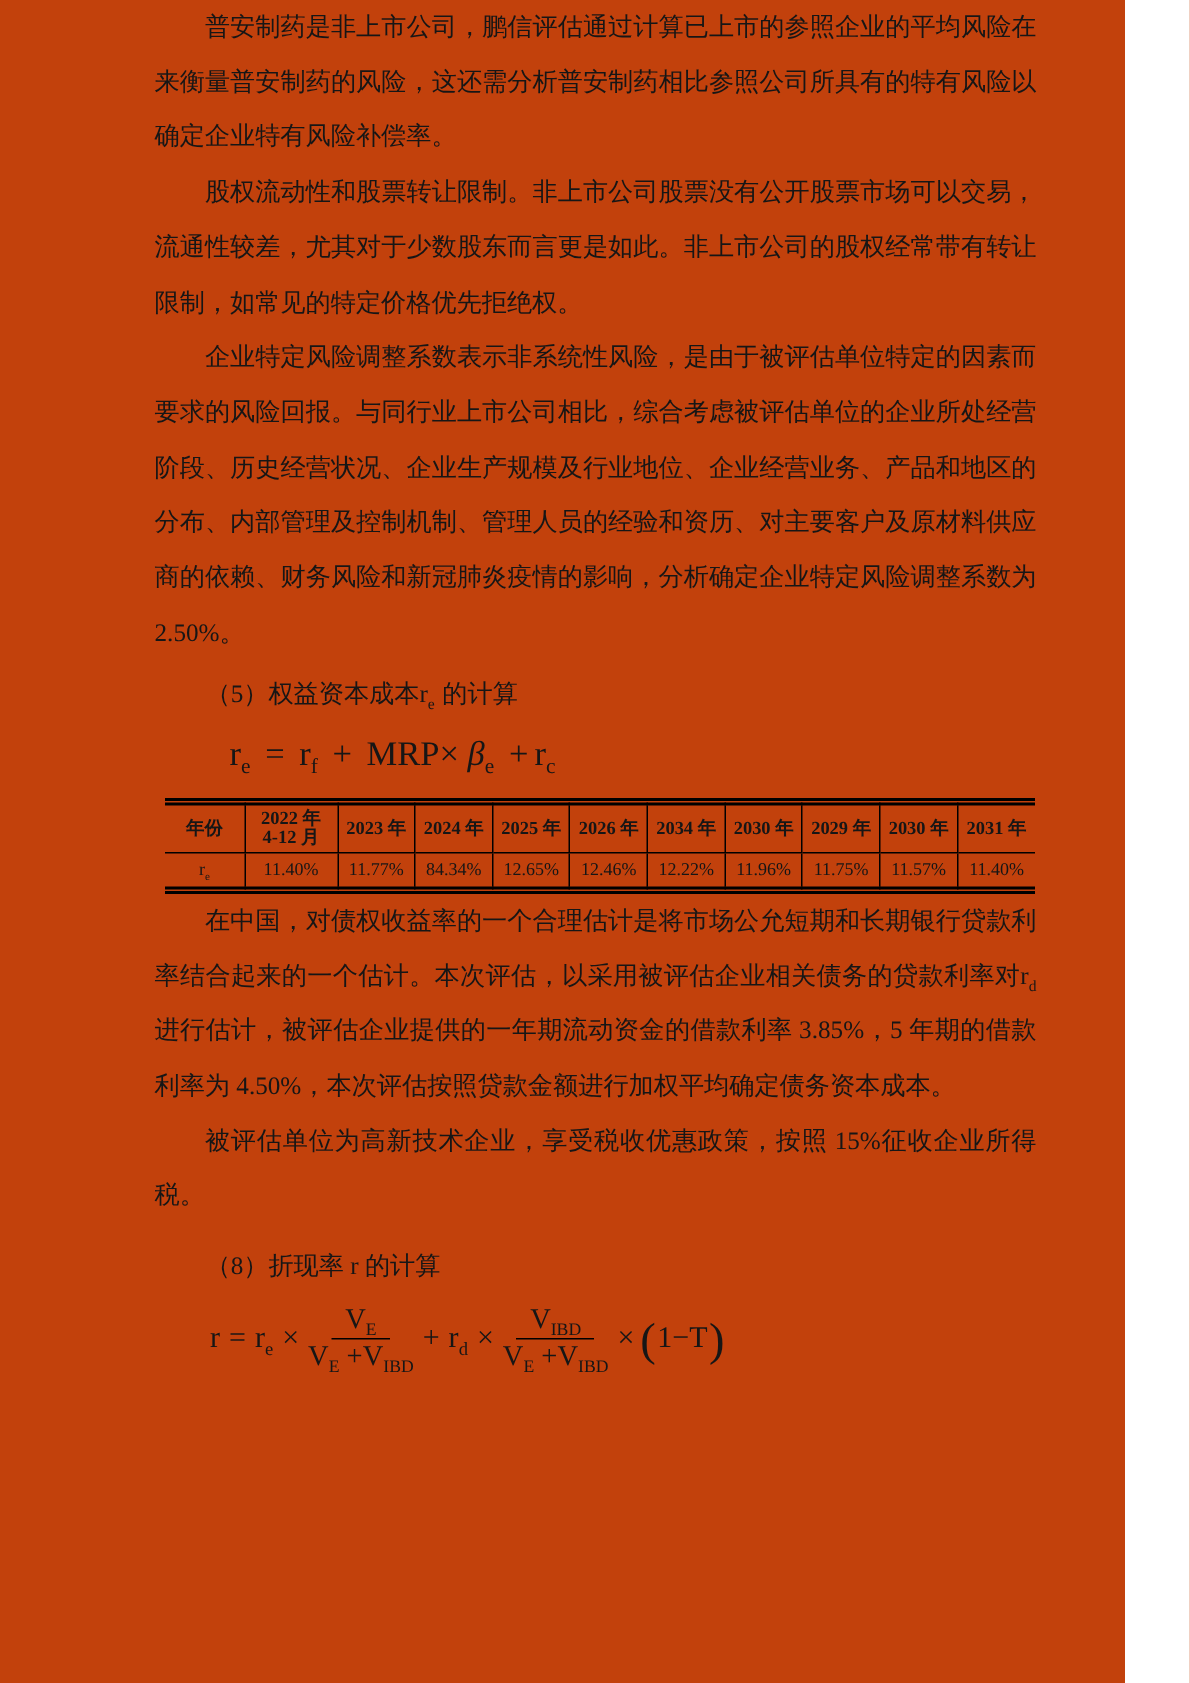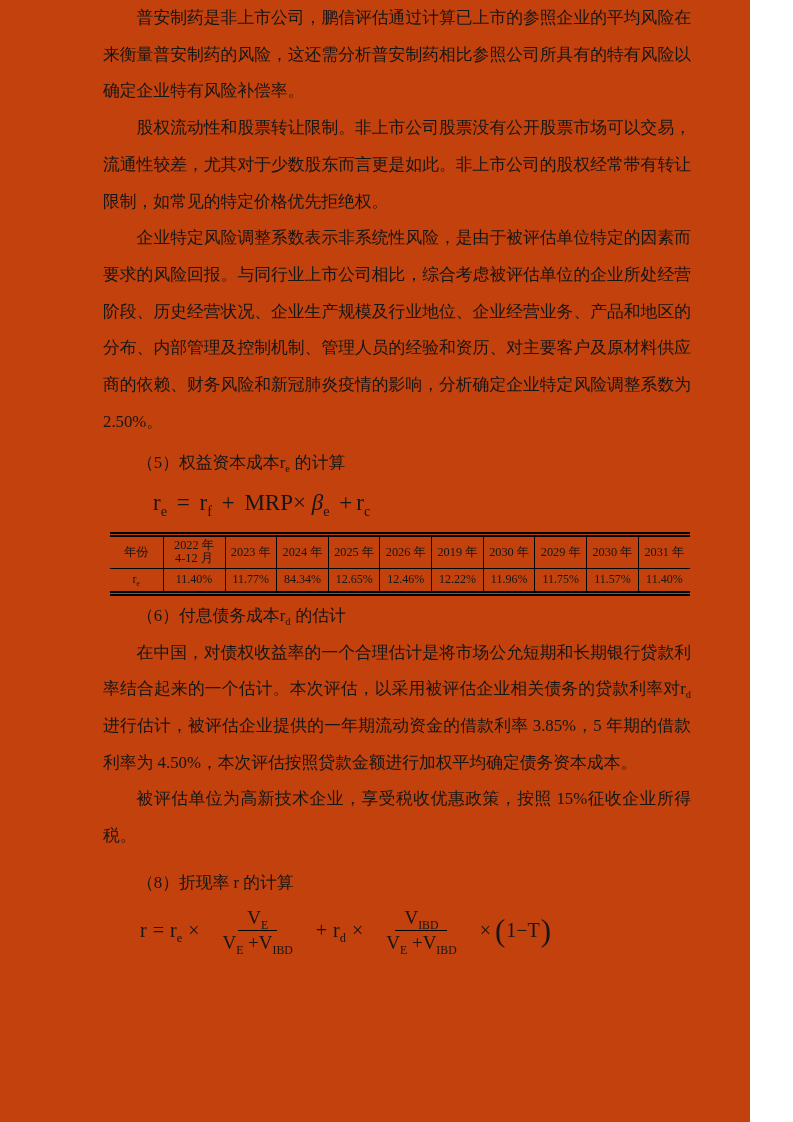--- a/index.html
+++ b/index.html
@@ -26,27 +26,27 @@
   .formula1 { margin:3px 0 0 50px; font-size:23px; line-height:36.7px; white-space:nowrap; }
   .formula1 .op { margin:0 4px; }
   .formula1 .beta { font-style:italic; }
 
   .retable {
     margin:10px 0 0 7px; width:580px; border-collapse:collapse; table-layout:fixed;
     border-top:5px double #000; border-bottom:5px double #000;
   }
   .retable td { border-left:1px solid #000; text-align:center; vertical-align:middle; padding:2px 1px; }
   .retable td:first-child { border-left:none; }
-  .retable tr.hdr td { font-weight:normal; font-size:12.3px; line-height:13.5px; border-bottom:1px solid #000; height:30px; }
+  .retable tr.hdr td { font-weight:bold; font-size:12.3px; line-height:13.5px; border-bottom:1px solid #000; height:30px; }
   .retable tr.val td { font-size:12px; height:25px; }
   .col-year { width:53px; } .col-2022 { width:62px; }
 
   .formula2 { margin:6px 0 0 34px; display:flex; align-items:center; font-size:20px; width:max-content; white-space:nowrap; }
   .formula2 .tok { margin:0 3px; }
-  .frac { display:inline-flex; flex-direction:column; align-items:center; margin:0 20px; font-size:19px; }
+  .frac { display:inline-flex; flex-direction:column; align-items:center; margin:0 3px; font-size:19px; }
   .frac .num { border-bottom:1.4px solid #000; padding:0 9px 1px; }
   .frac .den { padding-top:1px; }
   .bigp { font-size:31px; line-height:1; margin:0 1px; font-weight:400; }
 
   .pageno { position:absolute; left:0; right:0; top:1021px; text-align:center; font-size:14.5px; }
 </style>
 </head>
 <body>
 
 <div class="page">
@@ -77,21 +77,21 @@
           <tr class="hdr">
         <td class="col-year">年份</td>
         <td class="col-2022">
               <div>2022 年</div>
               <div>4-12 月</div>
             </td>
         <td>2023 年</td>
         <td>2024 年</td>
         <td>2025 年</td>
         <td>2026 年</td>
-        <td>2019 年</td>
+        <td>2034 年</td>
         <td>2030 年</td>
         <td>2029 年</td>
         <td>2030 年</td>
         <td>2031 年</td>
       </tr>
       <tr class="val">
         <td><span>r</span><sub>e</sub></td>
         <td>11.40%</td>
         <td>11.77%</td>
         <td>84.34%</td>
@@ -99,23 +99,20 @@
         <td>12.46%</td>
         <td>12.22%</td>
         <td>11.96%</td>
         <td>11.75%</td>
         <td>11.57%</td>
         <td>11.40%</td>
       </tr>
     </tbody>
       </table>
 
-    <div class="heading h6">
-      <span>（6）付息债务成本</span><span><span>r</span><sub>d</sub></span><span class="suffix">的估计</span>
-    </div>
 
     <p class="body ind"><span>在中国，对债权收益率的一个合理估计是将市场公允短期和长期银行贷款利率结合起来的一个估计。本次评估，以采用被评估企业相关债务的贷款利率对</span><span><span>r</span><sub>d</sub></span><span>进行估计，被评估企业提供的一年期流动资金的借款利率 3.85%，5 年期的借款利率为 4.50%，本次评估按照贷款金额进行加权平均确定债务资本成本。</span></p>
 
 
     <p class="body ind">被评估单位为高新技术企业，享受税收优惠政策，按照 15%征收企业所得税。</p>
 
     <div class="heading h8">（8）折现率 r 的计算</div>
 
     <div class="formula2">
       <span class="tok">r</span>

